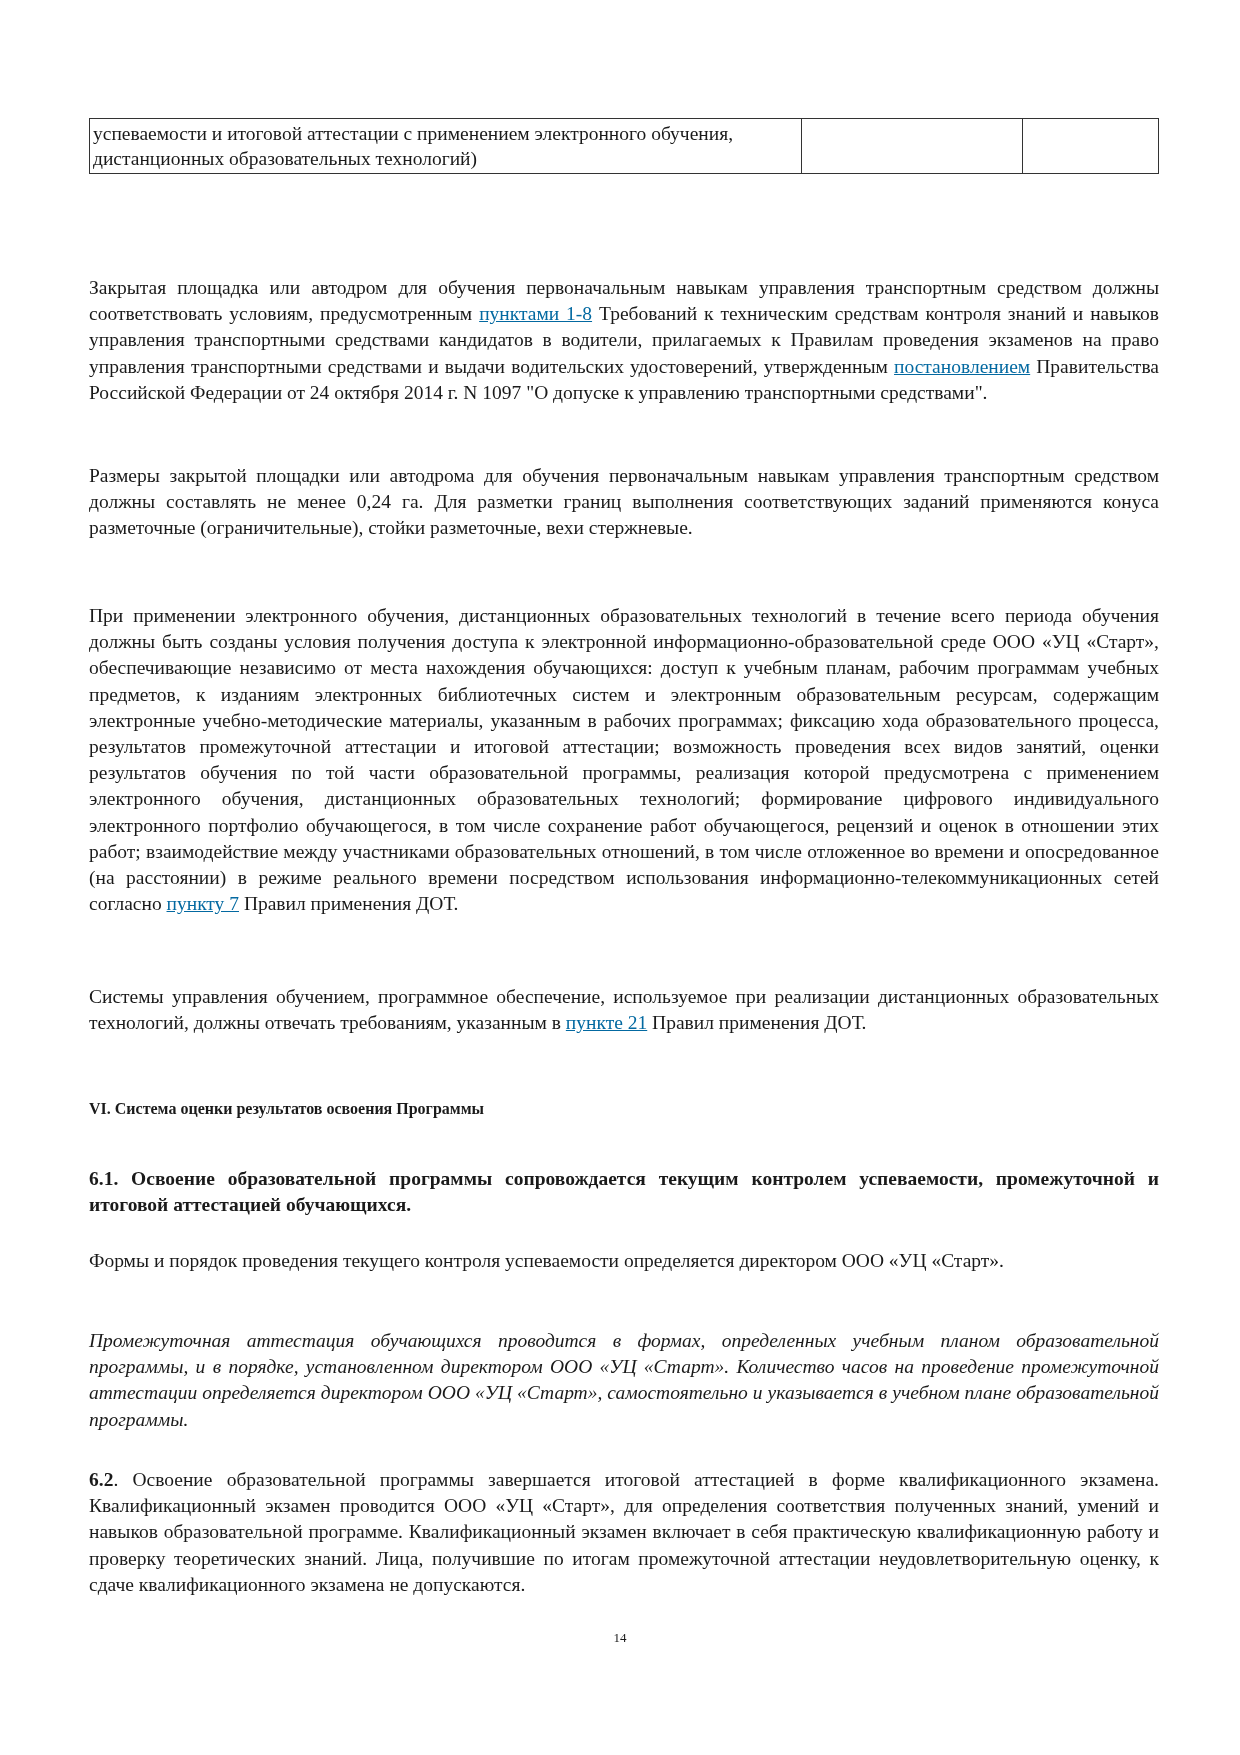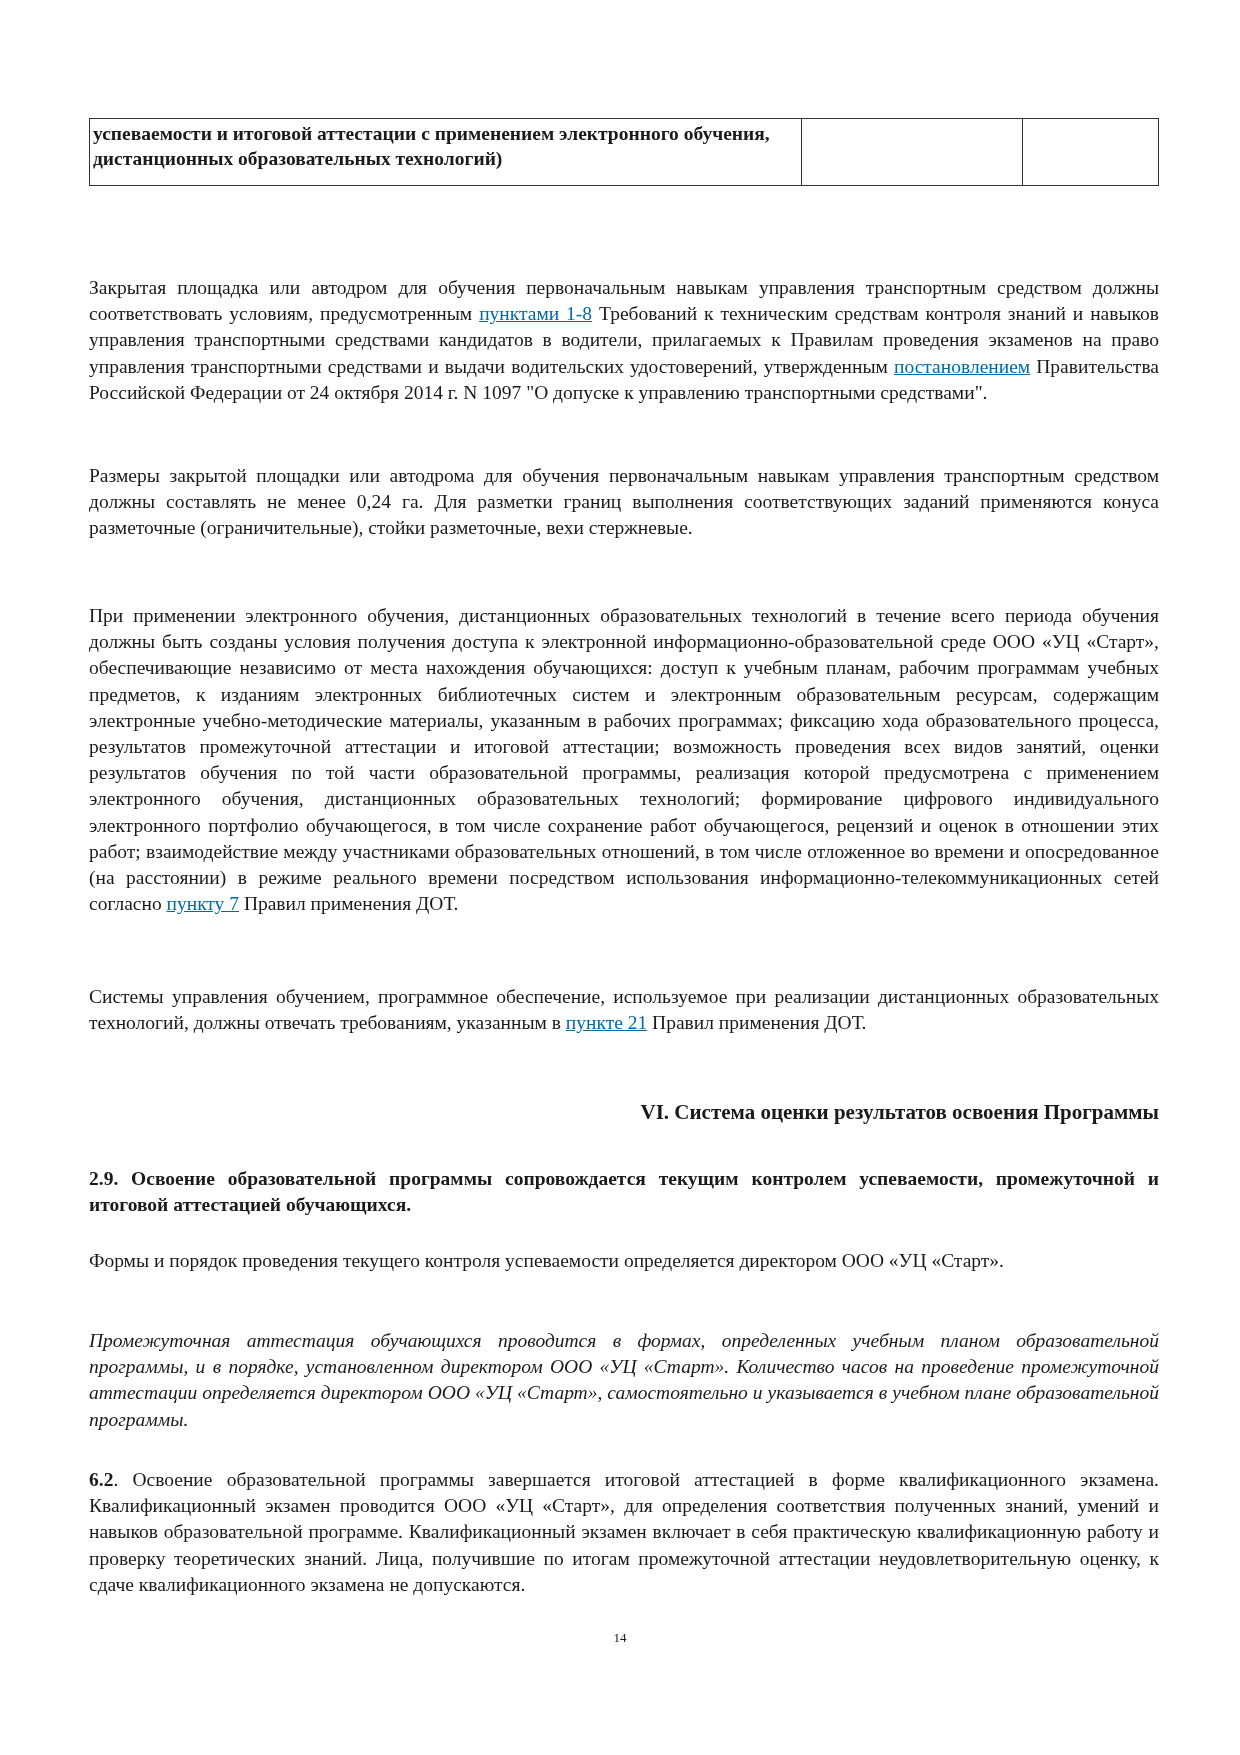--- a/index.html
+++ b/index.html
@@ -1,25 +1,25 @@
 <!DOCTYPE html>
 <html><head>
 <meta charset="utf-8">
 <style>
   html, body { margin: 0; padding: 0; background: #ffffff; }
   body { width: 1240px; height: 1755px; position: relative; overflow: hidden;
     font-family: "Liberation Serif", "DejaVu Serif", serif; color: #1a1a1a; }
   table.cont { position: absolute; left: 89px; top: 118px; width: 1070px; border-collapse: collapse; }
-  table.cont td { border: 1.5px solid #333; font-size: 19.5px; line-height: 25px; padding: 2px 3px 14px 3px; vertical-align: top; font-weight: bold; }
+  table.cont td { border: 1.5px solid #333; font-size: 19.5px; line-height: 25px; padding: 2px 3px 2px 3px; vertical-align: top; }
   table.cont td.c1 { width: 705px; }
   table.cont td.c2 { width: 214px; }
   p { margin: 0; font-size: 19.5px; line-height: 26.2px; text-align: justify; text-align-last: left; }
   .blk { position: absolute; left: 89px; width: 1070px; }
   a.lnk { color: #0369a1; text-decoration: underline; }
-  h2 { margin: 0; font-size: 21px; font-weight: bold; text-align: right; }
+  h2 { margin: 0; font-size: 16px; font-weight: bold; text-align: left; }
   b { font-weight: bold; }
   .pnum { position: absolute; top: 1630px; left: 0; width: 1240px; text-align: center; font-size: 13px; }
 </style>
 </head>
 <body>
 
 <table class="cont">
   <tbody>
       <tr>
     <td class="c1">успеваемости и итоговой аттестации с применением электронного обучения, дистанционных образовательных технологий)</td>
@@ -49,21 +49,21 @@
   <p>
     <span>Системы управления обучением, программное обеспечение, используемое при реализации дистанционных образовательных технологий, должны отвечать требованиям, указанным в </span><a class="lnk">пункте 21</a><span> Правил применения ДОТ.</span>
   </p>
 </div>
 
 <div class="blk" style="top:1100px;">
   <h2>VI. Система оценки результатов освоения Программы</h2>
 </div>
 
 <div class="blk" style="top:1166px;">
-  <p><b>2.9. Освоение образовательной программы сопровождается текущим контролем успеваемости, промежуточной и итоговой аттестацией обучающихся.</b></p>
+  <p><b>6.1. Освоение образовательной программы сопровождается текущим контролем успеваемости, промежуточной и итоговой аттестацией обучающихся.</b></p>
 </div>
 
 <div class="blk" style="top:1248px;">
   <p>Формы и порядок проведения текущего контроля успеваемости определяется директором ООО «УЦ «Старт».</p>
 </div>
 
 <div class="blk" style="top:1328px;font-style:italic;">
   <p>Промежуточная аттестация обучающихся проводится в формах, определенных учебным планом образовательной программы, и в порядке, установленном директором ООО «УЦ «Старт». Количество часов на проведение промежуточной аттестации определяется директором ООО «УЦ «Старт», самостоятельно и указывается в учебном плане образовательной программы.</p>
 </div>
 

